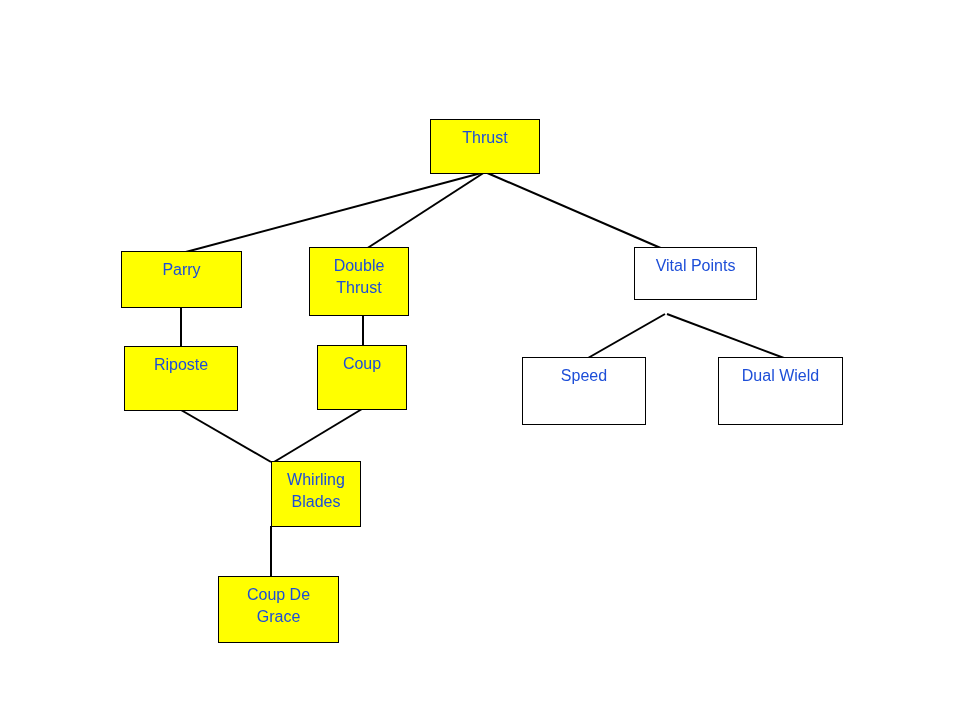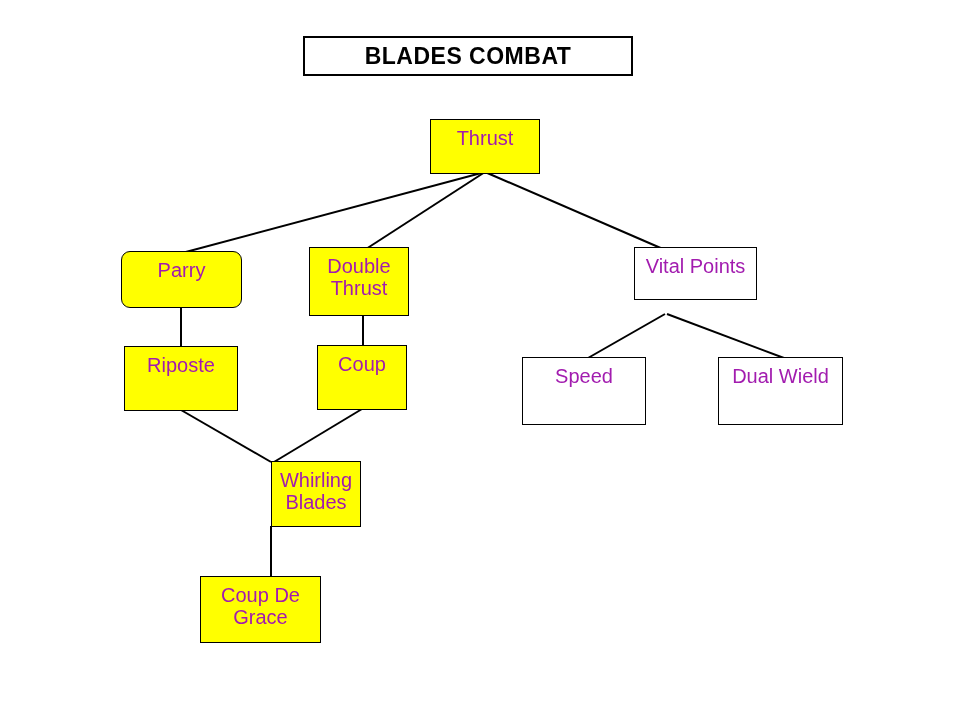--- a/index.html
+++ b/index.html
@@ -41,36 +41,36 @@
     font-size: 23px;
     font-weight: bold;
     color: #000000;
     letter-spacing: 0.5px;
   }
   .node {
     position: absolute;
     box-sizing: border-box;
     border: 1.5px solid #000000;
     background: #ffffff;
-    color: #a21caf;
-    font-size: 20px;
+    color: #1d4ed8;
+    font-size: 16px;
     line-height: 22px;
     text-align: center;
     padding: 7px 4px 0 4px;
   }
   .n-thrust          { left: 430px; top: 119px; width: 110px; height: 55px; }
   .n-parry           { left: 121px; top: 251px; width: 121px; height: 57px; }
   .n-double-thrust   { left: 309px; top: 247px; width: 100px; height: 69px; }
   .n-vital-points    { left: 604px; top: 247px; width: 123px; height: 53px; margin-left: 30px; }
   .n-riposte         { left: 124px; top: 346px; width: 114px; height: 65px; }
   .n-rend            { left: 317px; top: 345px; width:  90px; height: 65px; }
   .n-speed           { left: 522px; top: 357px; width: 124px; height: 68px; }
   .n-dual-wield      { left: 718px; top: 357px; width: 125px; height: 68px; }
   .n-whirling-blades { left: 227px; top: 461px; width:  90px; height: 66px; margin-left: 44px; }
-  .n-coup-de-grace   { left: 200px; top: 576px; width: 121px; height: 67px; }
+  .n-coup-de-grace   { left: 218px; top: 576px; width: 121px; height: 67px; }
 </style>
 </head>
 <body>
 
 <div class="stage">
 
   <svg class="edges" viewBox="0 0 960 720">
     <g stroke="#000000" stroke-width="2">
       <line x1="485" y1="172" x2="182" y2="253"></line>
       <line x1="485" y1="172" x2="366" y2="249"></line>
@@ -78,27 +78,24 @@
       <line x1="181" y1="307" x2="181" y2="347"></line>
       <line x1="363" y1="315" x2="363" y2="346"></line>
       <line x1="181" y1="410" x2="271" y2="462"></line>
       <line x1="362" y1="409" x2="274" y2="462"></line>
       <line x1="271" y1="526" x2="271" y2="577"></line>
       <line x1="665" y1="314" x2="588" y2="358"></line>
       <line x1="667" y1="314" x2="784" y2="358"></line>
     </g>
   </svg>
 
-  <div class="title-box">
-    <span>BLADES COMBAT</span>
-  </div>
 
   <div class="node n-thrust" style="background: rgb(255, 255, 0);">Thrust</div>
 
-  <div class="node n-parry" style="background: rgb(255, 255, 0); border-radius: 9px;">Parry</div>
+  <div class="node n-parry" style="background: rgb(255, 255, 0);">Parry</div>
 
   <div class="node n-double-thrust" style="background: rgb(255, 255, 0);">Double Thrust</div>
 
   <div class="node n-vital-points" style="background: rgb(255, 255, 255);">Vital Points</div>
 
   <div class="node n-riposte" style="background: rgb(255, 255, 0);">Riposte</div>
 
   <div class="node n-rend" style="background: rgb(255, 255, 0);">Coup</div>
 
   <div class="node n-speed" style="background: rgb(255, 255, 255);">Speed</div>

